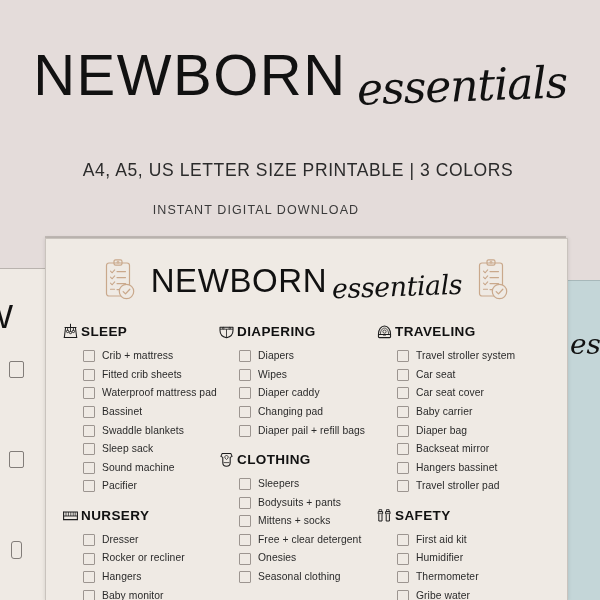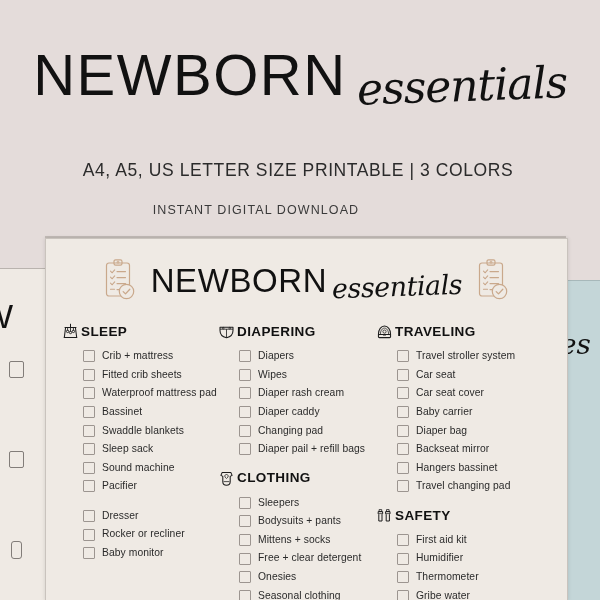--- a/index.html
+++ b/index.html
@@ -142,21 +142,21 @@
 
 <div class="sheet sheet-left">
   <span class="sheet-ghost-txt" style="left:-12px;top:30px;">W</span>
   <div class="ghost-ico" style="left:16px;top:92px;"></div>
   <div class="ghost-ico" style="left:16px;top:182px;"></div>
   <div class="ghost-ico" style="left:18px;top:272px;width:9px;height:16px;border-radius:3px;"></div>
 </div>
 
 <div class="sheet sheet-right">
   <span class="sheet-ghost-txt" style="left:-6px;top:44px;">N</span>
-  <span class="sheet-ghost-script" style="left:14px;top:50px;">es</span>
+  <span class="sheet-ghost-script" style="left:24px;top:50px;">es</span>
   <div class="ghost-line" style="left:0px;top:192px;width:16px;"></div>
   <div class="ghost-line" style="left:0px;top:254px;width:12px;"></div>
 </div>
 
 <div class="seam"></div>
 
 <div class="card">
 
   <div class="card-head">
 
@@ -249,28 +249,42 @@
               <span class="item-label">Sound machine</span>
             </li>
           <li class="item">
               <span class="box"></span>
               <span class="item-label">Pacifier</span>
             </li>
         </ul>
       </div>
 
       <div class="section">
+        <div class="sec-head">
+          <svg class="sec-ico" viewBox="0 0 17 17">
+            <path d="M1.6 5 h13.8 v7.6" fill="none" stroke="#1c1c1c" stroke-width="1.1" stroke-linecap="round"></path>
+            <path d="M1.6 5 v7.6" fill="none" stroke="#1c1c1c" stroke-width="1.1" stroke-linecap="round"></path>
+            <path d="M1.6 9 h13.8" stroke="#1c1c1c" stroke-width=".9"></path>
+            <path d="M4 5 v4 M6.4 5 v4 M8.8 5 v4 M11.2 5 v4 M13.2 5 v4" stroke="#1c1c1c" stroke-width=".75"></path>
+            <path d="M1.6 12.6 h13.8" stroke="#1c1c1c" stroke-width="1.1" stroke-linecap="round"></path>
+          </svg>
+          <span class="sec-title">NURSERY</span>
+        </div>
         <ul class="items">
           <li class="item">
               <span class="box"></span>
               <span class="item-label">Dresser</span>
             </li>
           <li class="item">
               <span class="box"></span>
               <span class="item-label">Rocker or recliner</span>
+            </li>
+          <li class="item">
+              <span class="box"></span>
+              <span class="item-label">Hangers</span>
             </li>
           <li class="item">
               <span class="box"></span>
               <span class="item-label">Baby monitor</span>
             </li>
         </ul>
       </div>
 
     </div>
 
@@ -291,24 +305,20 @@
           <li class="item">
               <span class="box"></span>
               <span class="item-label">Diapers</span>
             </li>
           <li class="item">
               <span class="box"></span>
               <span class="item-label">Wipes</span>
             </li>
           <li class="item">
               <span class="box"></span>
-              <span class="item-label">Diaper rash cream</span>
-            </li>
-          <li class="item">
-              <span class="box"></span>
               <span class="item-label">Diaper caddy</span>
             </li>
           <li class="item">
               <span class="box"></span>
               <span class="item-label">Changing pad</span>
             </li>
           <li class="item">
               <span class="box"></span>
               <span class="item-label">Diaper pail + refill bags</span>
             </li>
@@ -391,21 +401,21 @@
           <li class="item">
               <span class="box"></span>
               <span class="item-label">Backseat mirror</span>
             </li>
           <li class="item">
               <span class="box"></span>
               <span class="item-label">Hangers bassinet</span>
             </li>
           <li class="item">
               <span class="box"></span>
-              <span class="item-label">Travel changing pad</span>
+              <span class="item-label">Travel stroller pad</span>
             </li>
         </ul>
       </div>
 
       <div class="section">
         <div class="sec-head">
           <svg class="sec-ico" viewBox="0 0 17 17">
             <path d="M2.2 4.6 h4.4 v2 l-.6 1 v6.4 h-3.2 v-6.4 l-.6 -1 z" fill="none" stroke="#1c1c1c" stroke-width="1" stroke-linejoin="round"></path>
             <path d="M2.2 6.6 h4.4" stroke="#1c1c1c" stroke-width=".7"></path>
             <path d="M3.1 2.6 h2.6 v2 h-2.6 z" fill="none" stroke="#1c1c1c" stroke-width=".8"></path>

